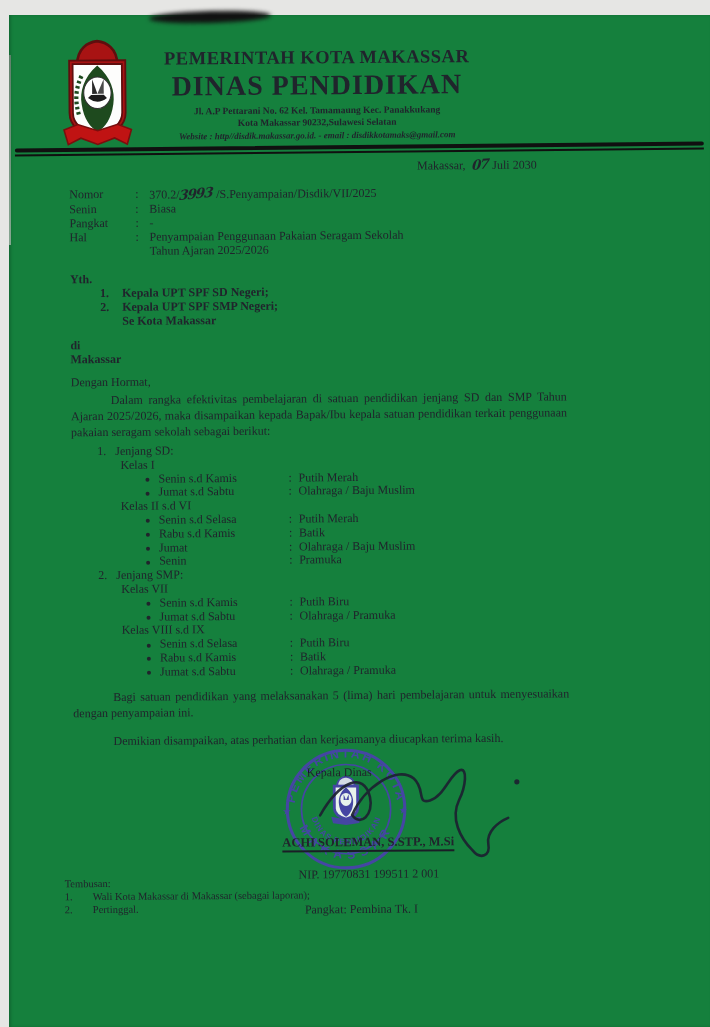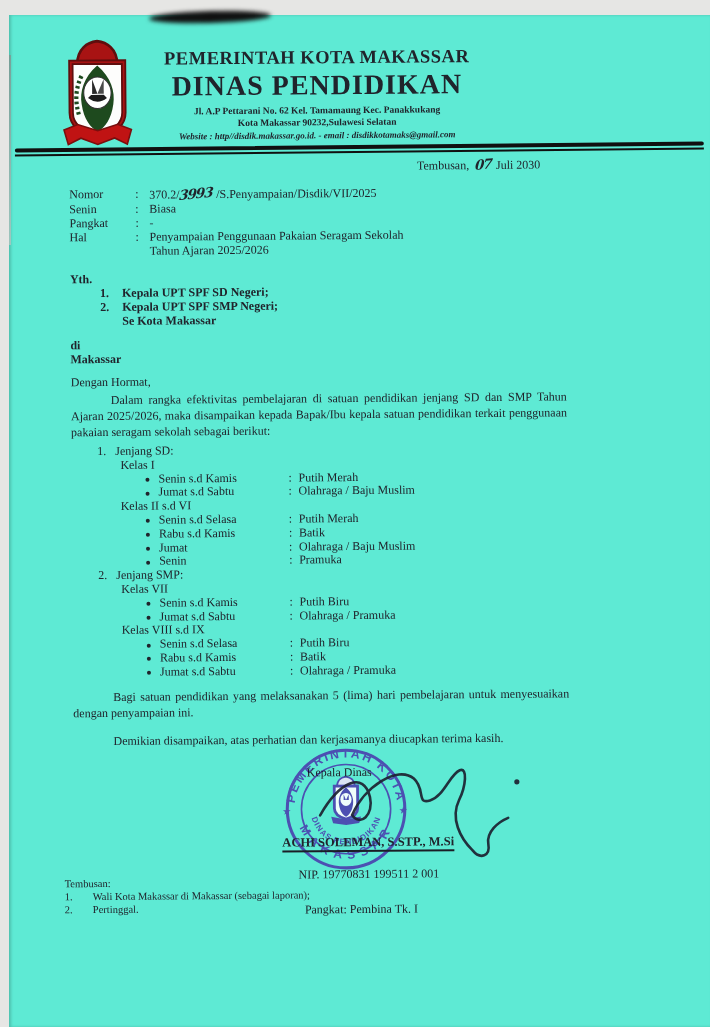--- a/index.html
+++ b/index.html
@@ -5,21 +5,21 @@
   html,body{margin:0;padding:0;}
   body{
     width:710px;height:1027px;overflow:hidden;
     background:#e6e6e4;
     font-family:"Liberation Serif", serif;
     color:#20242c;
     position:relative;
   }
   .paper{
     position:absolute;left:9px;top:15px;right:0;bottom:0;
-    background:#5eead4;
+    background:#15803d;
     box-shadow:inset 2px 0 3px rgba(0,0,0,.18);
   }
   .edge-shadow{
     position:absolute;left:0;top:40px;width:2px;height:190px;
     background:linear-gradient(#8a8a88,#c5c5c3);opacity:.65;
   }
   .smudge{
     position:absolute;left:140px;top:-4px;width:122px;height:12px;
     background:#111;border-radius:50%;filter:blur(2px);
     transform:rotate(-1.5deg);
@@ -106,21 +106,21 @@
     </div>
 
     <div class="rule">
       <div class="thick"></div>
         <div class="thin"></div>
     </div>
 
     <div class="letter-body">
 
       <div class="dateline">
-        <span>Tembusan,</span>
+        <span>Makassar,</span>
         <span class="hand">07</span>
         <span>Juli 2030</span>
       </div>
 
       <div class="meta">
         <div class="meta-row">
           <span>Nomor</span>
           <span>:</span>
           <span><span>370.2/</span><span class="hand">3993</span> <span>/S.Penyampaian/Disdik/VII/2025</span></span>
         </div>

